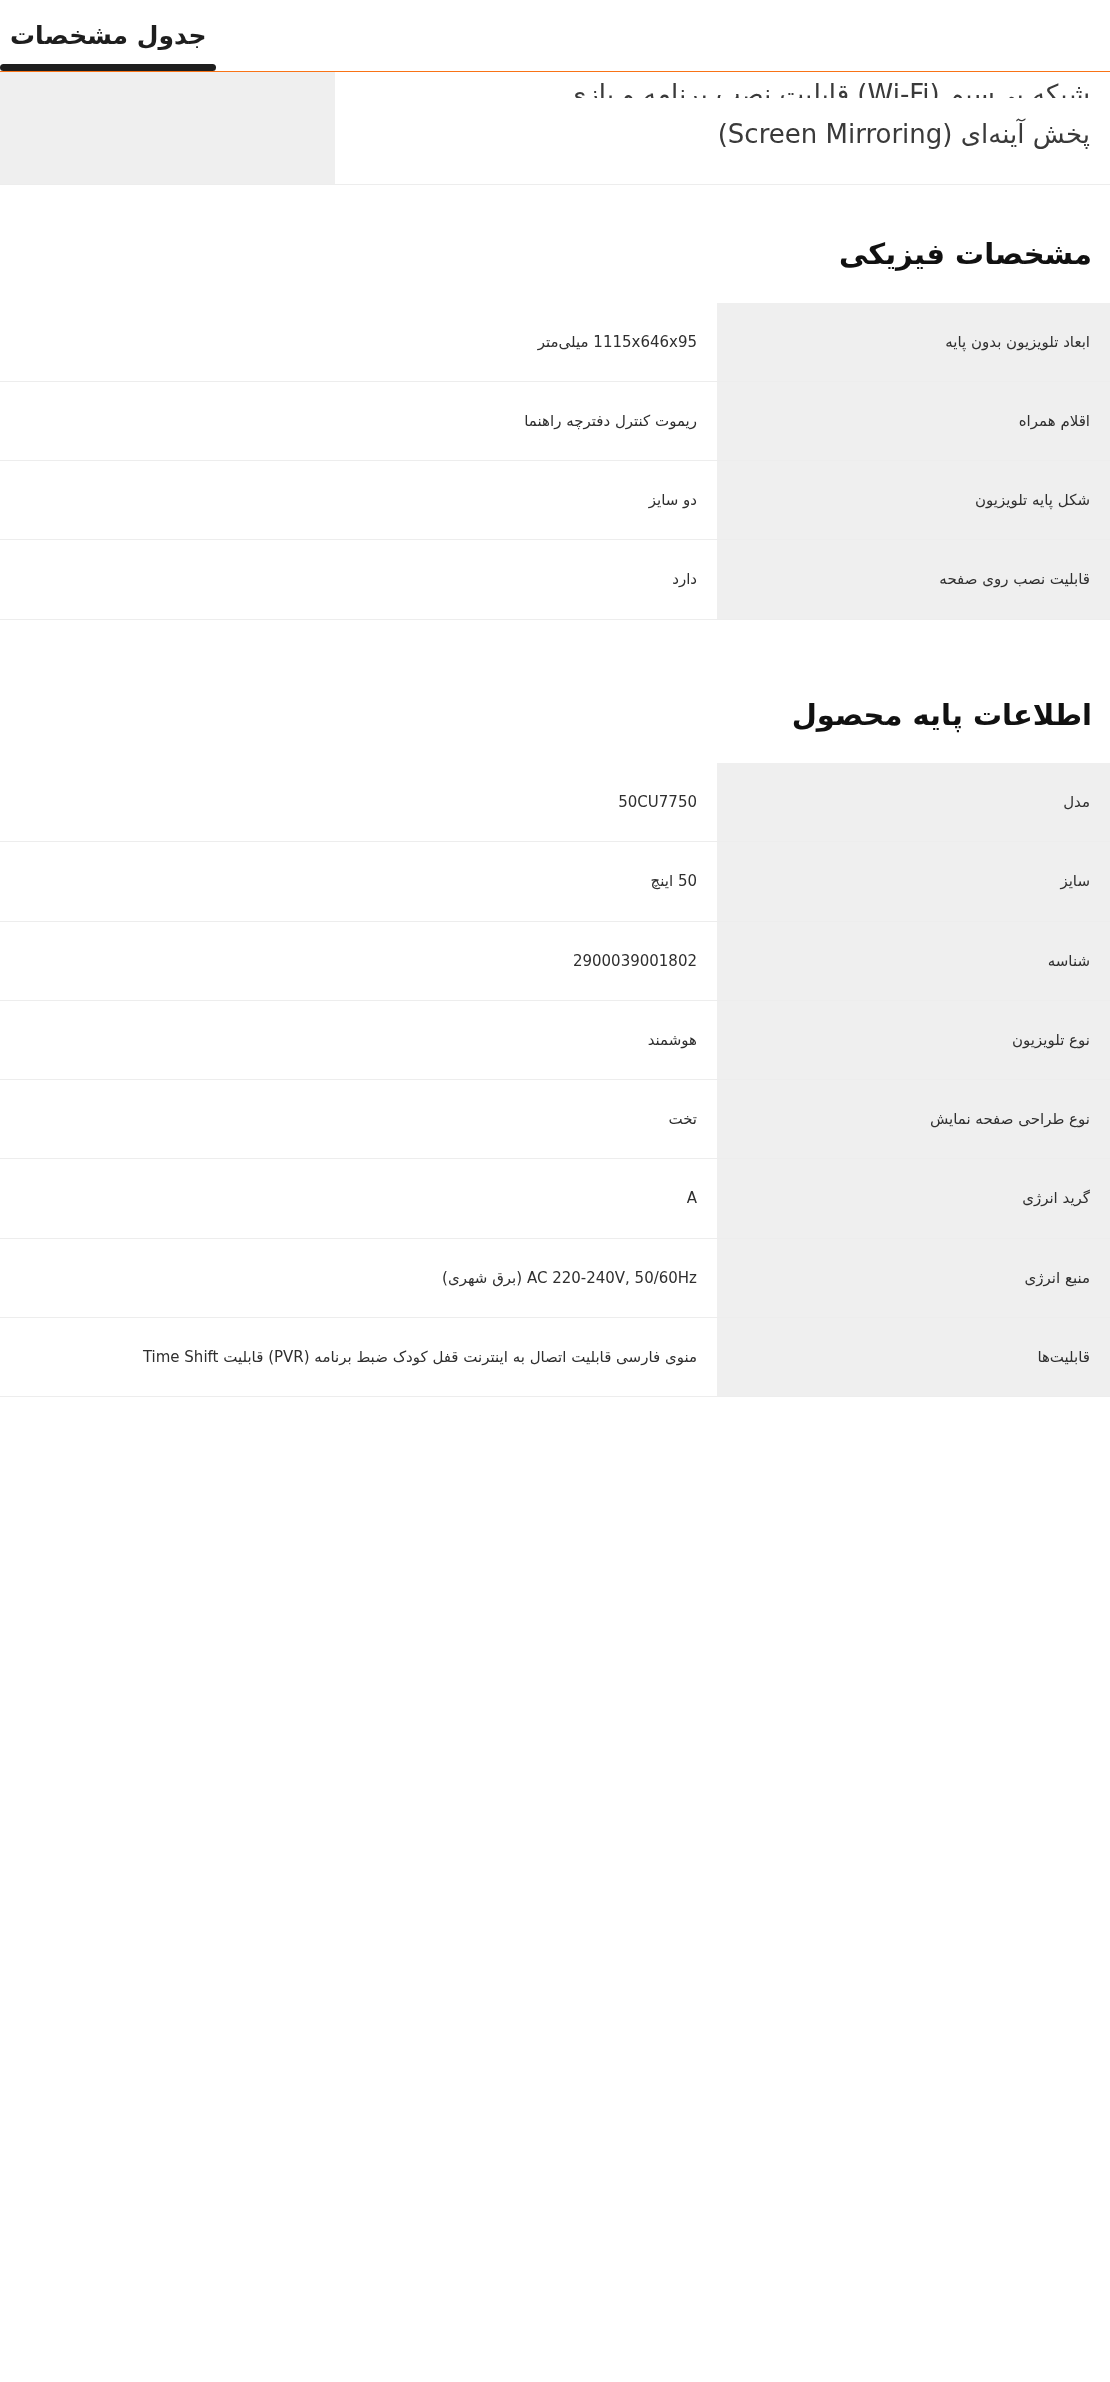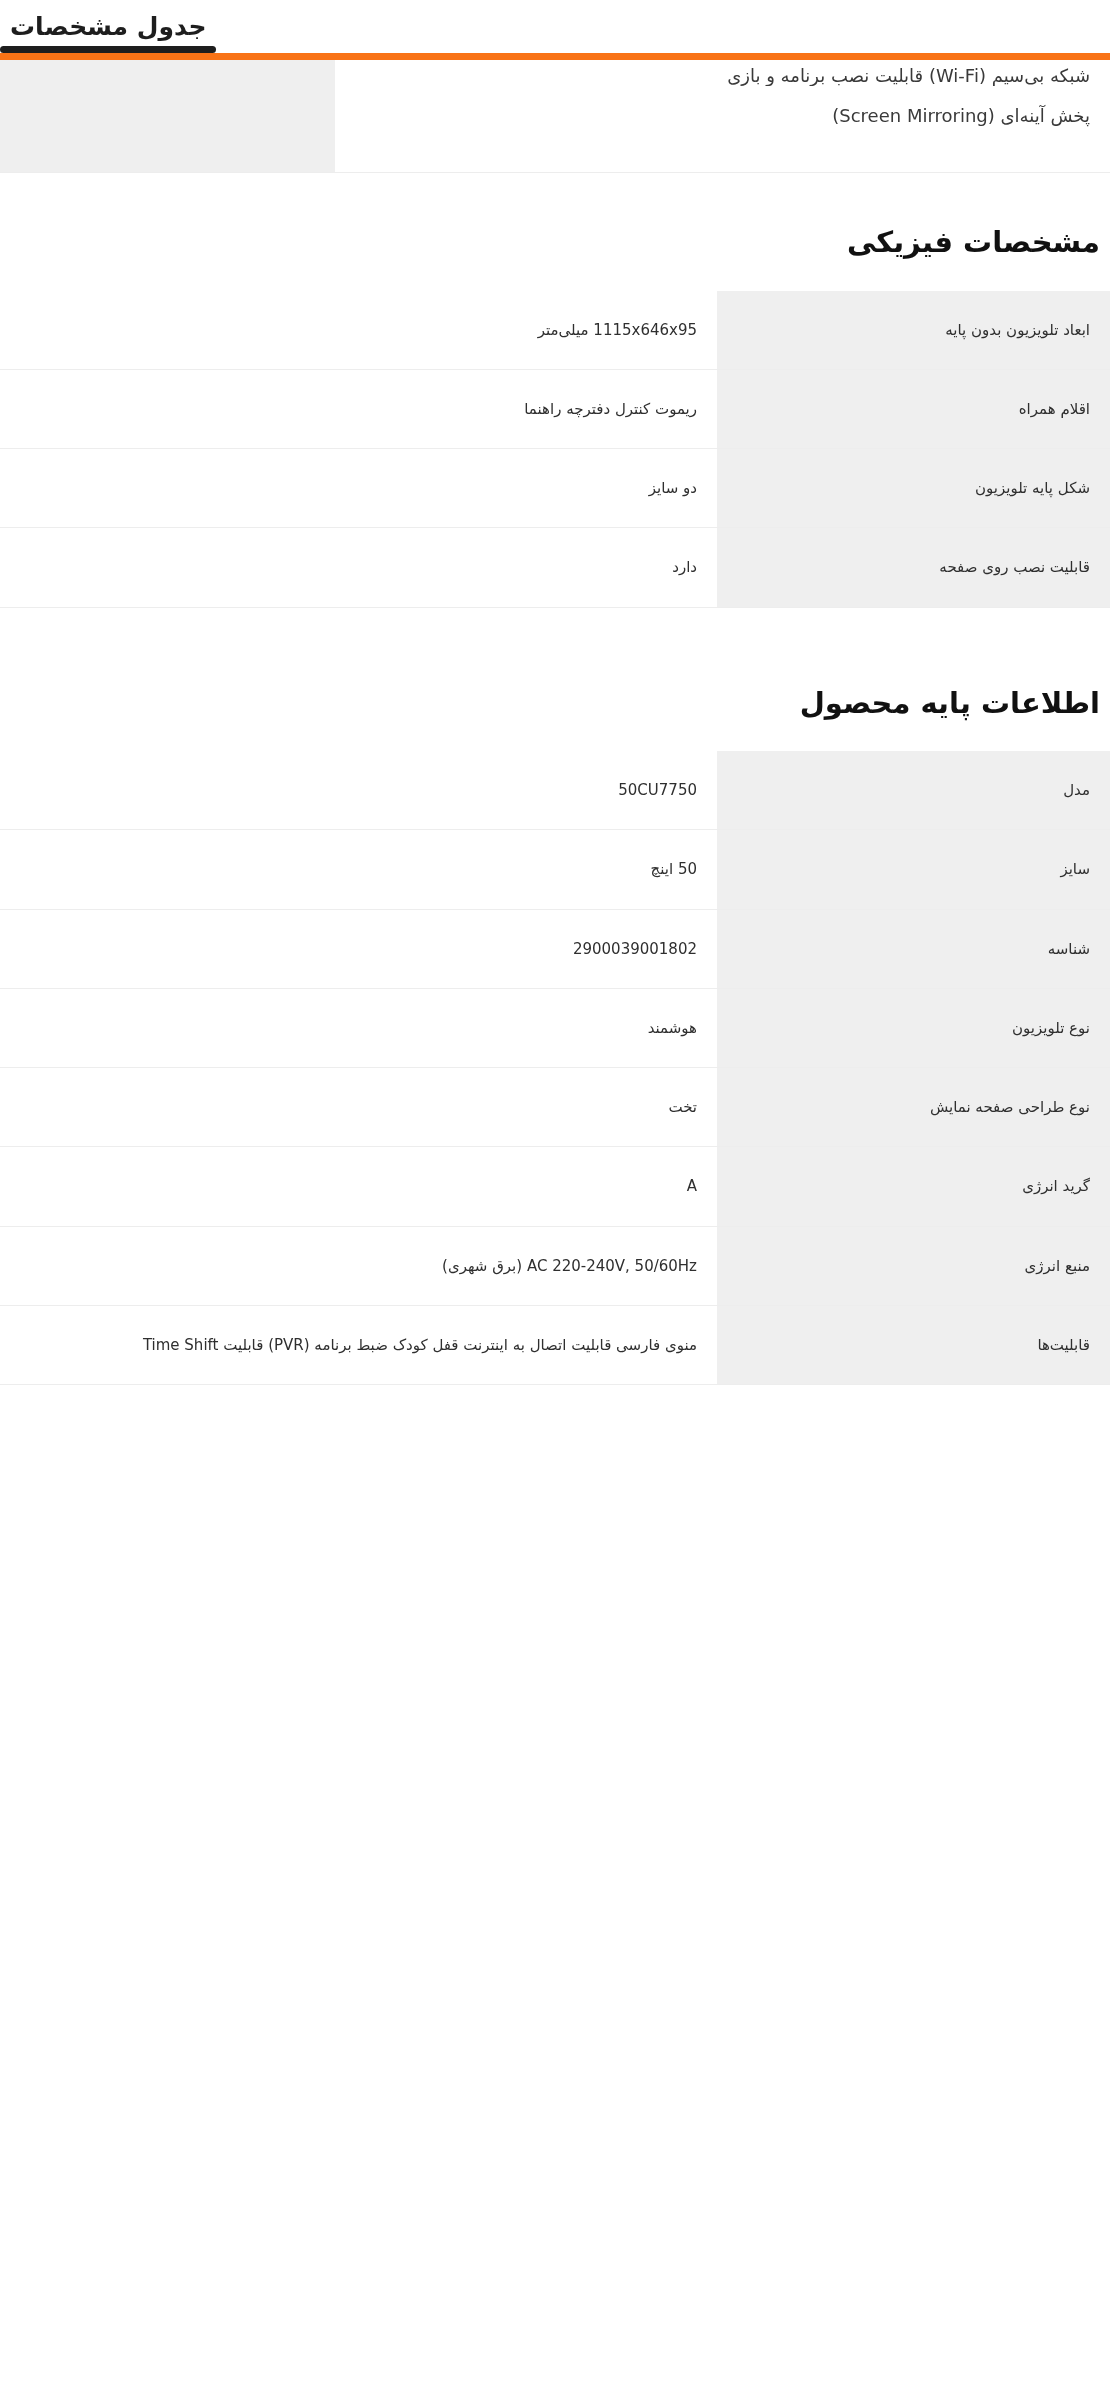--- a/index.html
+++ b/index.html
@@ -12,24 +12,24 @@
   body {
     width: 1110px;
     min-height: 2382px;
     position: relative;
     overflow-x: hidden;
   }
 
   
   .tabs-bar {
     position: relative;
-    height: 60px;
-    width: 100%;
-    background: #ffffff;
-    border-bottom: 7px solid #f97316;
+    height: 72px;
+    width: 100%;
+    background: #ffffff;
+    border-bottom: 1px solid #f97316;
   }
   .tabs-inner {
     display: flex;
     flex-direction: row-reverse;
     justify-content: flex-start;
     align-items: center;
     height: 100%;
     padding: 0 18px 0 0;
   }
   .tab {
@@ -57,21 +57,21 @@
 
   
   .section {
     width: 100%;
   }
   .section-title {
     font-size: 29px;
     font-weight: 700;
     color: #111111;
     text-align: right;
-    padding: 48px 10px 26px 18px;
+    padding: 48px 18px 26px 18px;
     line-height: 1.5;
   }
   table.spec {
     width: 100%;
     border-collapse: collapse;
     table-layout: fixed;
   }
   table.spec tr {
     border-bottom: 1px solid #ededed;
   }
@@ -104,21 +104,21 @@
   }
   .clipped-row .key {
     width: 335px;
     background: #efefef;
     min-height: 112px;
   }
   .clipped-row .val {
     flex: 1;
     background: #ffffff;
     text-align: right;
-    font-size: 18px;
+    font-size: 26px;
     line-height: 1.75;
     color: #3a3a3a;
     padding: 0 20px 22px 20px;
     overflow: hidden;
   }
   .clipped-row .val .l1 {
     height: 26px;
     overflow: hidden;
     color: #3a3a3a;
     white-space: nowrap;

